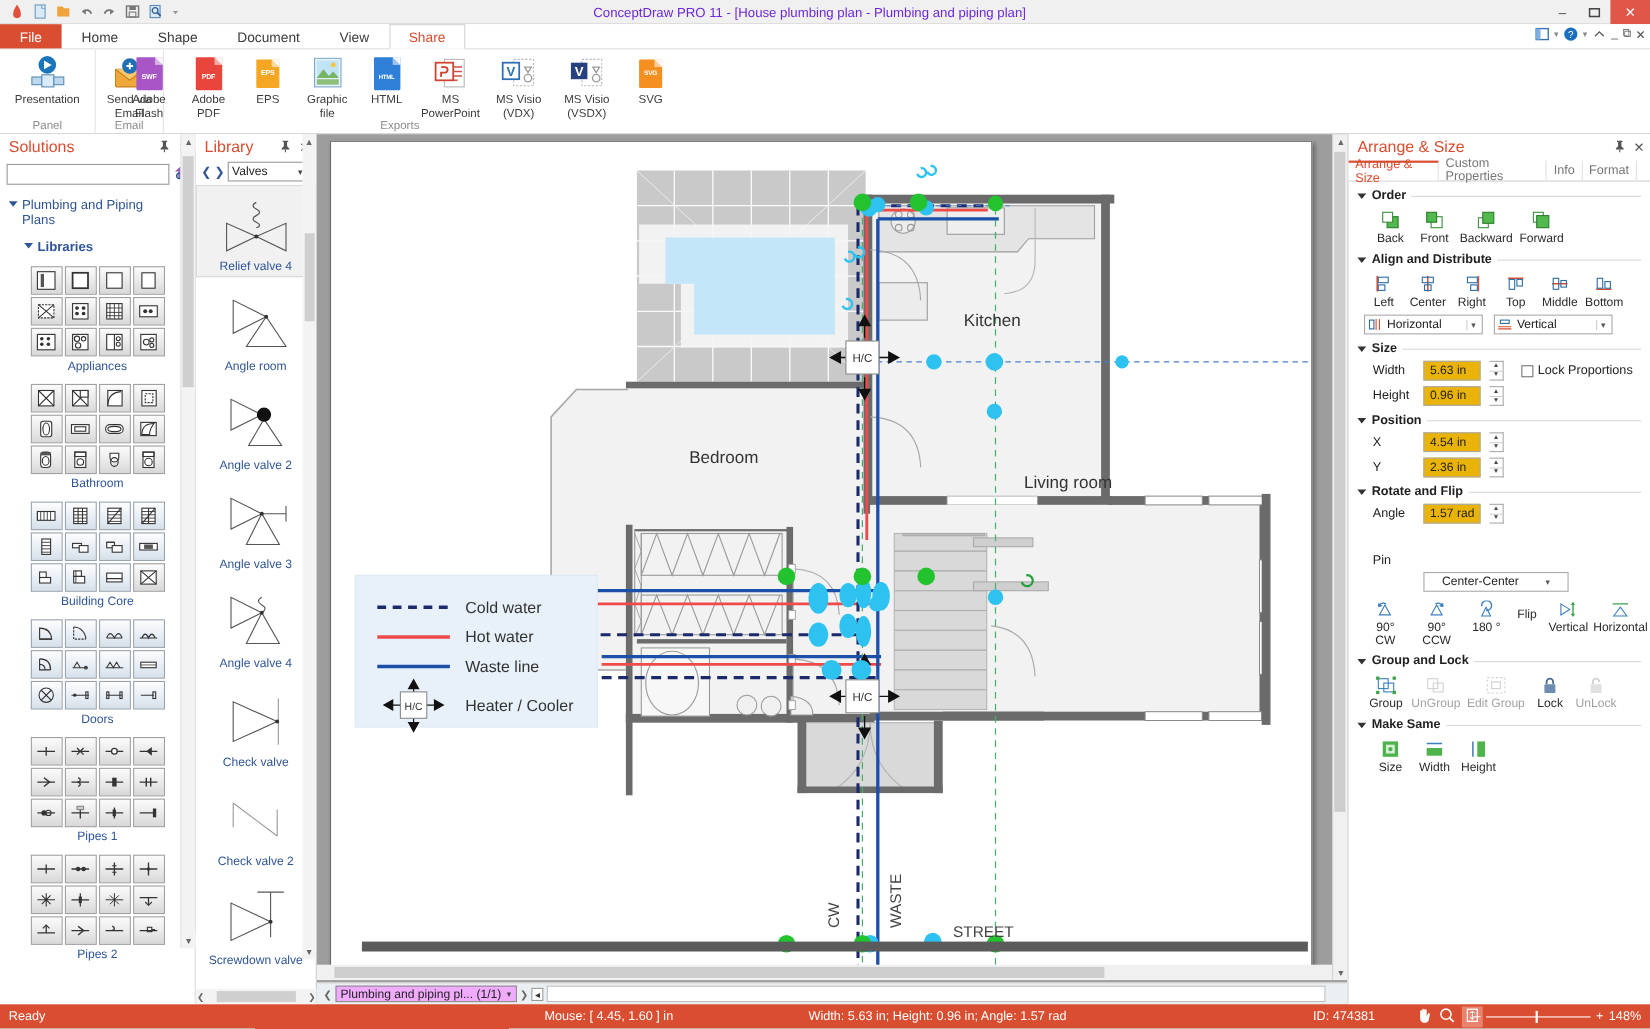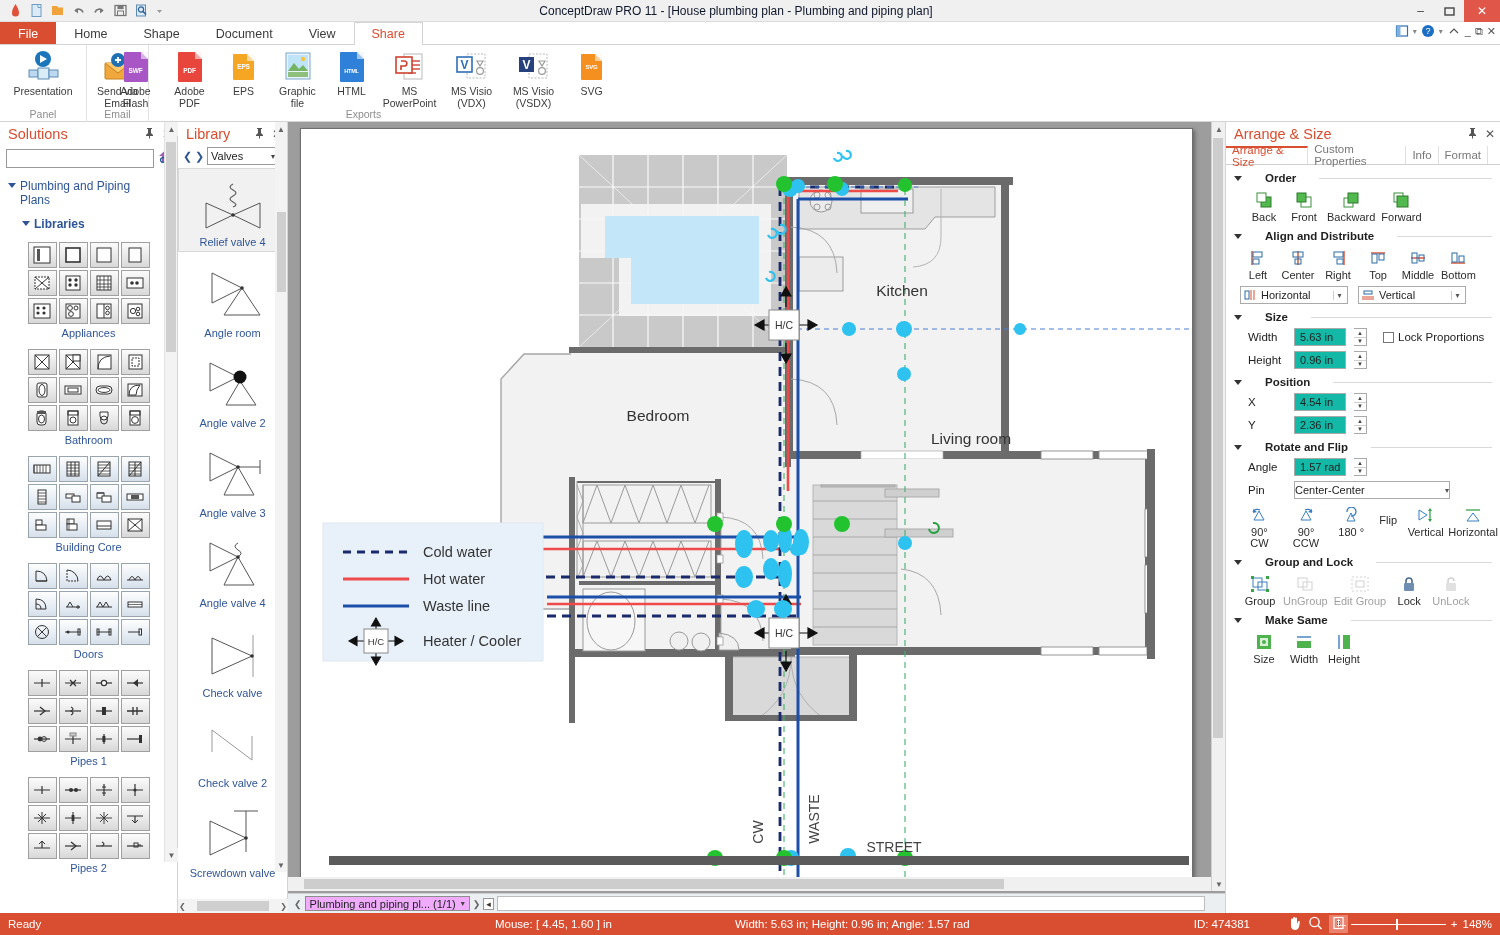--- a/index.html
+++ b/index.html
@@ -15,21 +15,21 @@
   
   .titlebar {
     position:absolute; top:0; left:0; width:1500px; height:22px;
     background:#f0f0f0; border-bottom:1px solid #dcdcdc;
     display:flex; align-items:center;
   }
   .qat { display:flex; align-items:center; gap:6px; padding-left:8px; }
   .qicon { width:15px; height:15px; display:inline-block; position:relative; }
   .title-text {
     position:absolute; left:0; width:1472px; text-align:center;
-    font-size:12px; color:#0f172a; pointer-events:none;
+    font-size:12px; color:#6d28d9; pointer-events:none;
   }
   .wincontrols { position:absolute; right:0; top:0; height:22px; display:flex; }
   .winbtn { width:29px; height:22px; display:flex; align-items:center; justify-content:center;
             font-size:12px; color:#444; }
   .winbtn.close { background:#e0574a; color:#fff; width:36px; }
 
   
   .ribbon-tabs {
     position:absolute; top:22px; left:0; width:1500px; height:23px;
     background:#fff; border-bottom:1px solid #d4d4d4; display:flex; align-items:stretch;
@@ -150,47 +150,47 @@
   
   .arrange {
     position:absolute; top:122px; left:1225px; width:275px; height:791px;
     background:#fff; border-left:1px solid #d4d4d4;
   }
   .as-tabs { display:flex; align-items:stretch; height:19px; border-bottom:1px solid #d0d0d0;
              font-size:11.5px; }
   .as-tab { padding:0 6px; display:flex; align-items:center; color:#777; border-right:1px solid #e0e0e0;}
   .as-tab.active { color:#d94d30; border-top:2px solid #d94d30; background:#fff; }
   .sect { margin-top:7px; }
-  .sect-head { display:flex; align-items:center; gap:23px; padding:0 8px; }
+  .sect-head { display:flex; align-items:center; gap:5px; padding:0 8px; }
   .sect-tri { width:0;height:0;border-left:4px solid transparent;border-right:4px solid transparent;
               border-top:5px solid #333; }
   .sect-title { font-weight:bold; font-size:11.5px; color:#1f1f1f; white-space:nowrap;}
   .sect-rule { flex:1; height:1px; background:#d9d9d9; }
   .icon-row { display:flex; padding:6px 0 0 14px; }
   .icon-btn { width:auto; min-width:40px; display:flex; flex-direction:column; align-items:center; padding:0 3px;}
   .icon-btn .gl { height:20px; display:flex; align-items:center; justify-content:center;}
   .icon-btn .cap { font-size:11px; color:#2b2b2b; margin-top:2px; text-align:center; line-height:11px;}
   .combo-row { display:flex; gap:10px; padding:5px 0 0 14px;}
   .combo { height:18px; border:1px solid #aaa; background:#fff; display:flex; align-items:center;
            font-size:11px; padding:0 2px; gap:4px; }
   .combo .cv { flex:1; }
   .combo .cb { width:12px; text-align:center; color:#555; font-size:8px; border-left:1px solid #ccc;}
   .field-row { display:flex; align-items:center; padding:5px 0 0 22px; gap:8px;}
   .field-lbl { width:38px; font-size:11.5px; color:#222;}
-  .field-box { width:52px; height:18px; border:1px solid #aaa; background:#14b8a6; font-size:11px;
+  .field-box { width:52px; height:18px; border:1px solid #aaa; background:#eab308; font-size:11px;
                display:flex; align-items:center; padding-left:5px;}
   .spin { width:13px; height:18px; border:1px solid #aaa; border-left:none; display:flex;
           flex-direction:column; }
   .spin div { flex:1; display:flex;align-items:center;justify-content:center;font-size:6px;color:#444;}
   .spin div:first-child { border-bottom:1px solid #d0d0d0;}
   .chk-row { display:flex; align-items:center; gap:4px; font-size:11.5px;}
   .chkbox { width:11px; height:11px; border:1px solid #767676; background:#fff;}
   .pin-row { display:flex; align-items:center; padding:5px 0 0 22px; gap:8px;}
-  .pin-combo { width:156px; height:18px; border:1px solid #aaa; background:#fff; display:flex;
-               align-items:center; justify-content:space-between; padding:0 0; font-size:11px;}
+  .pin-combo { width:132px; height:18px; border:1px solid #aaa; background:#fff; display:flex;
+               align-items:center; justify-content:space-between; padding:0 16px; font-size:11px;margin-top:39px;}
 
   
   .statusbar {
     position:absolute; bottom:0; left:0; width:1500px; height:22px;
     background:#d94d30; color:#fff; font-size:11.5px; display:flex; align-items:center;
   }
   .sb-ready { padding-left:8px; }
   .sb-mouse { position:absolute; left:495px; }
   .sb-dims { position:absolute; left:735px; }
   .sb-id { position:absolute; right:250px; }

